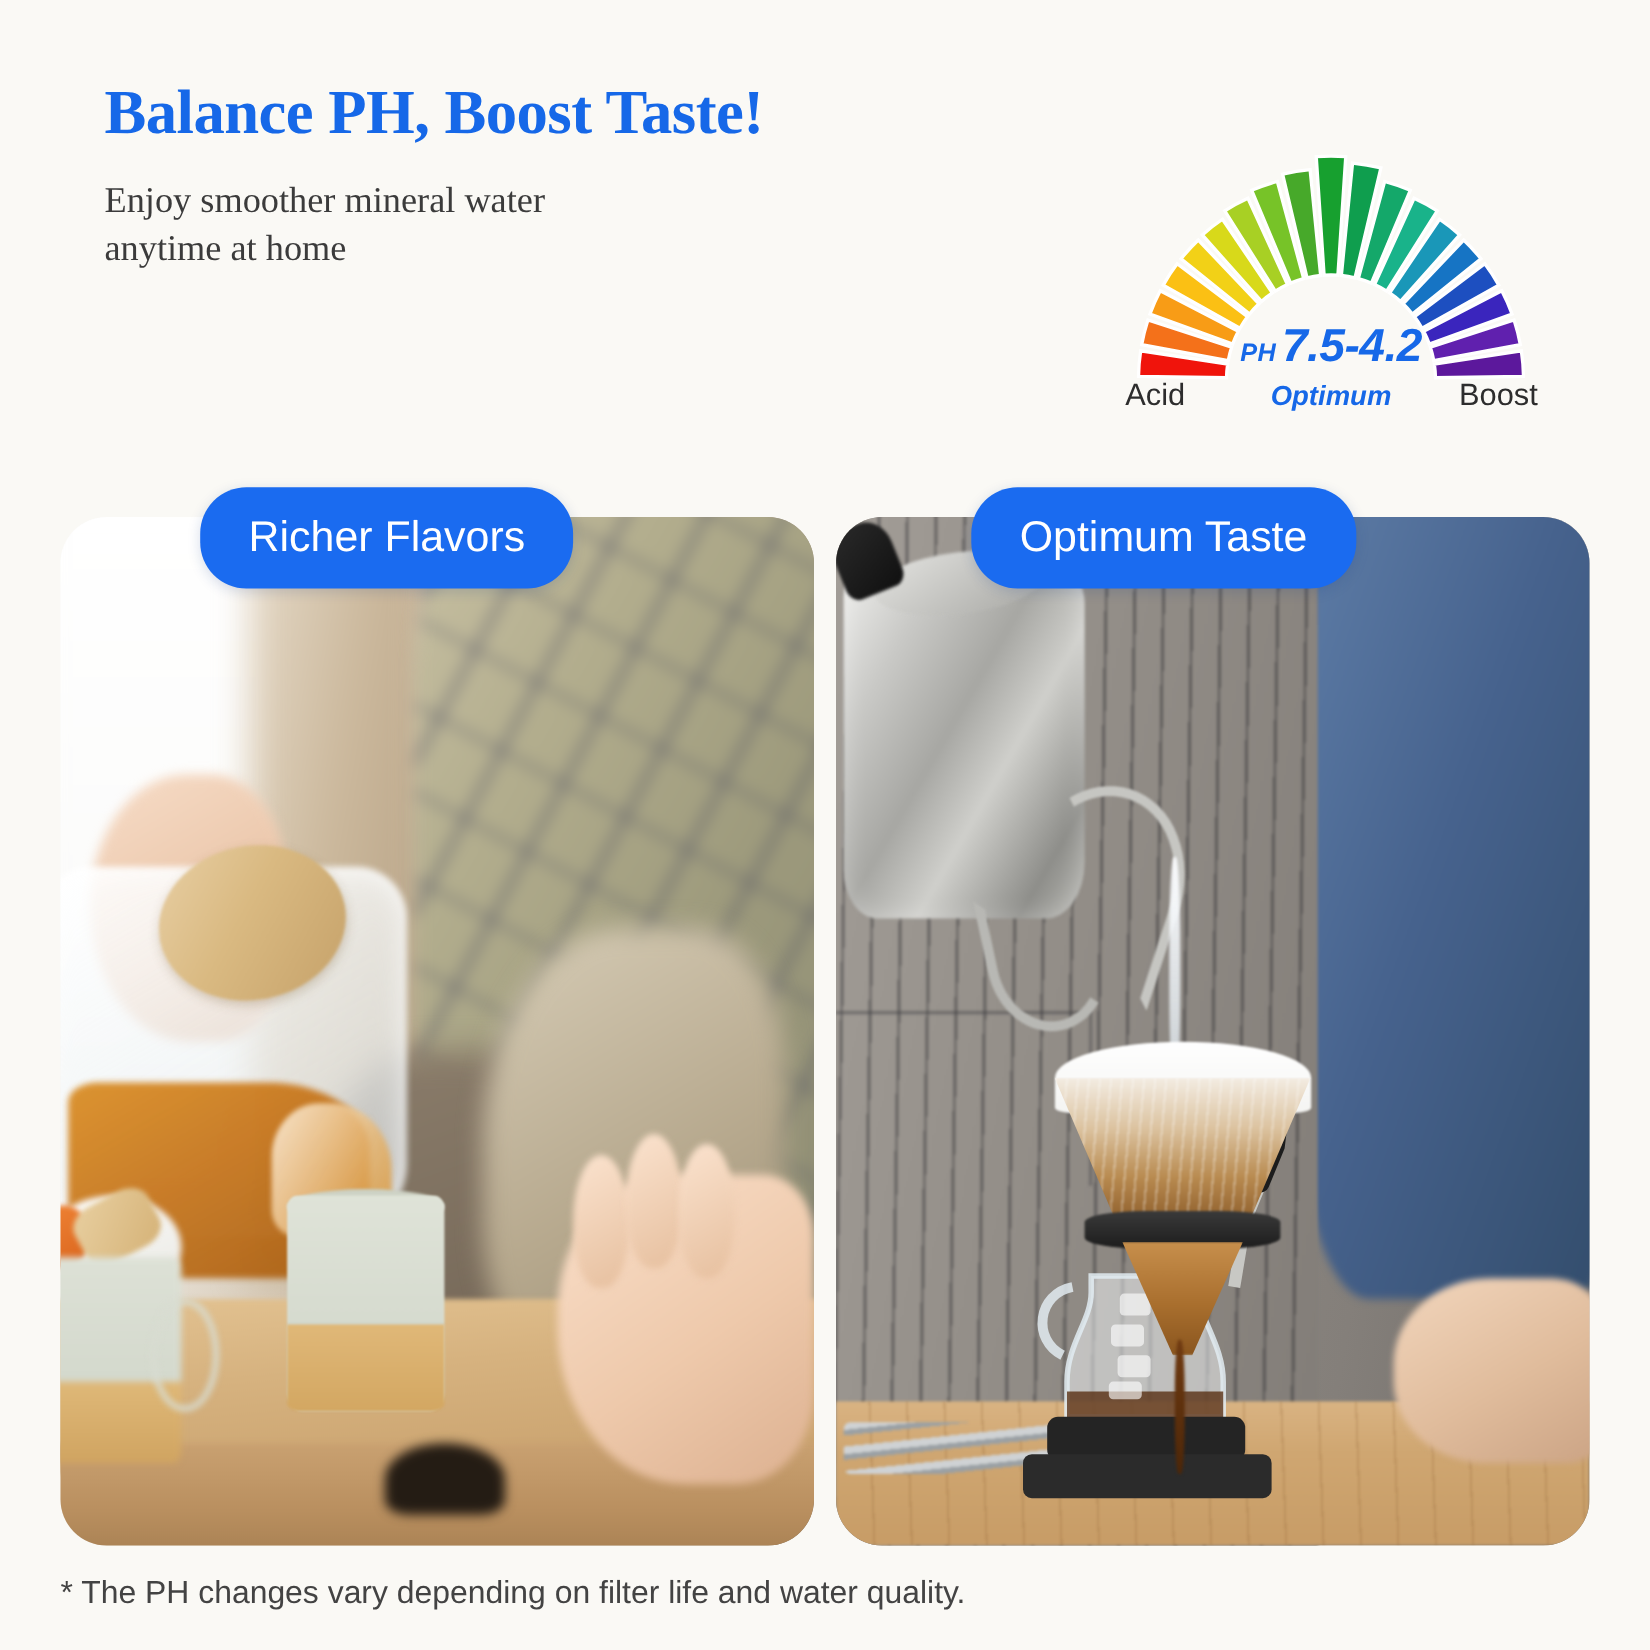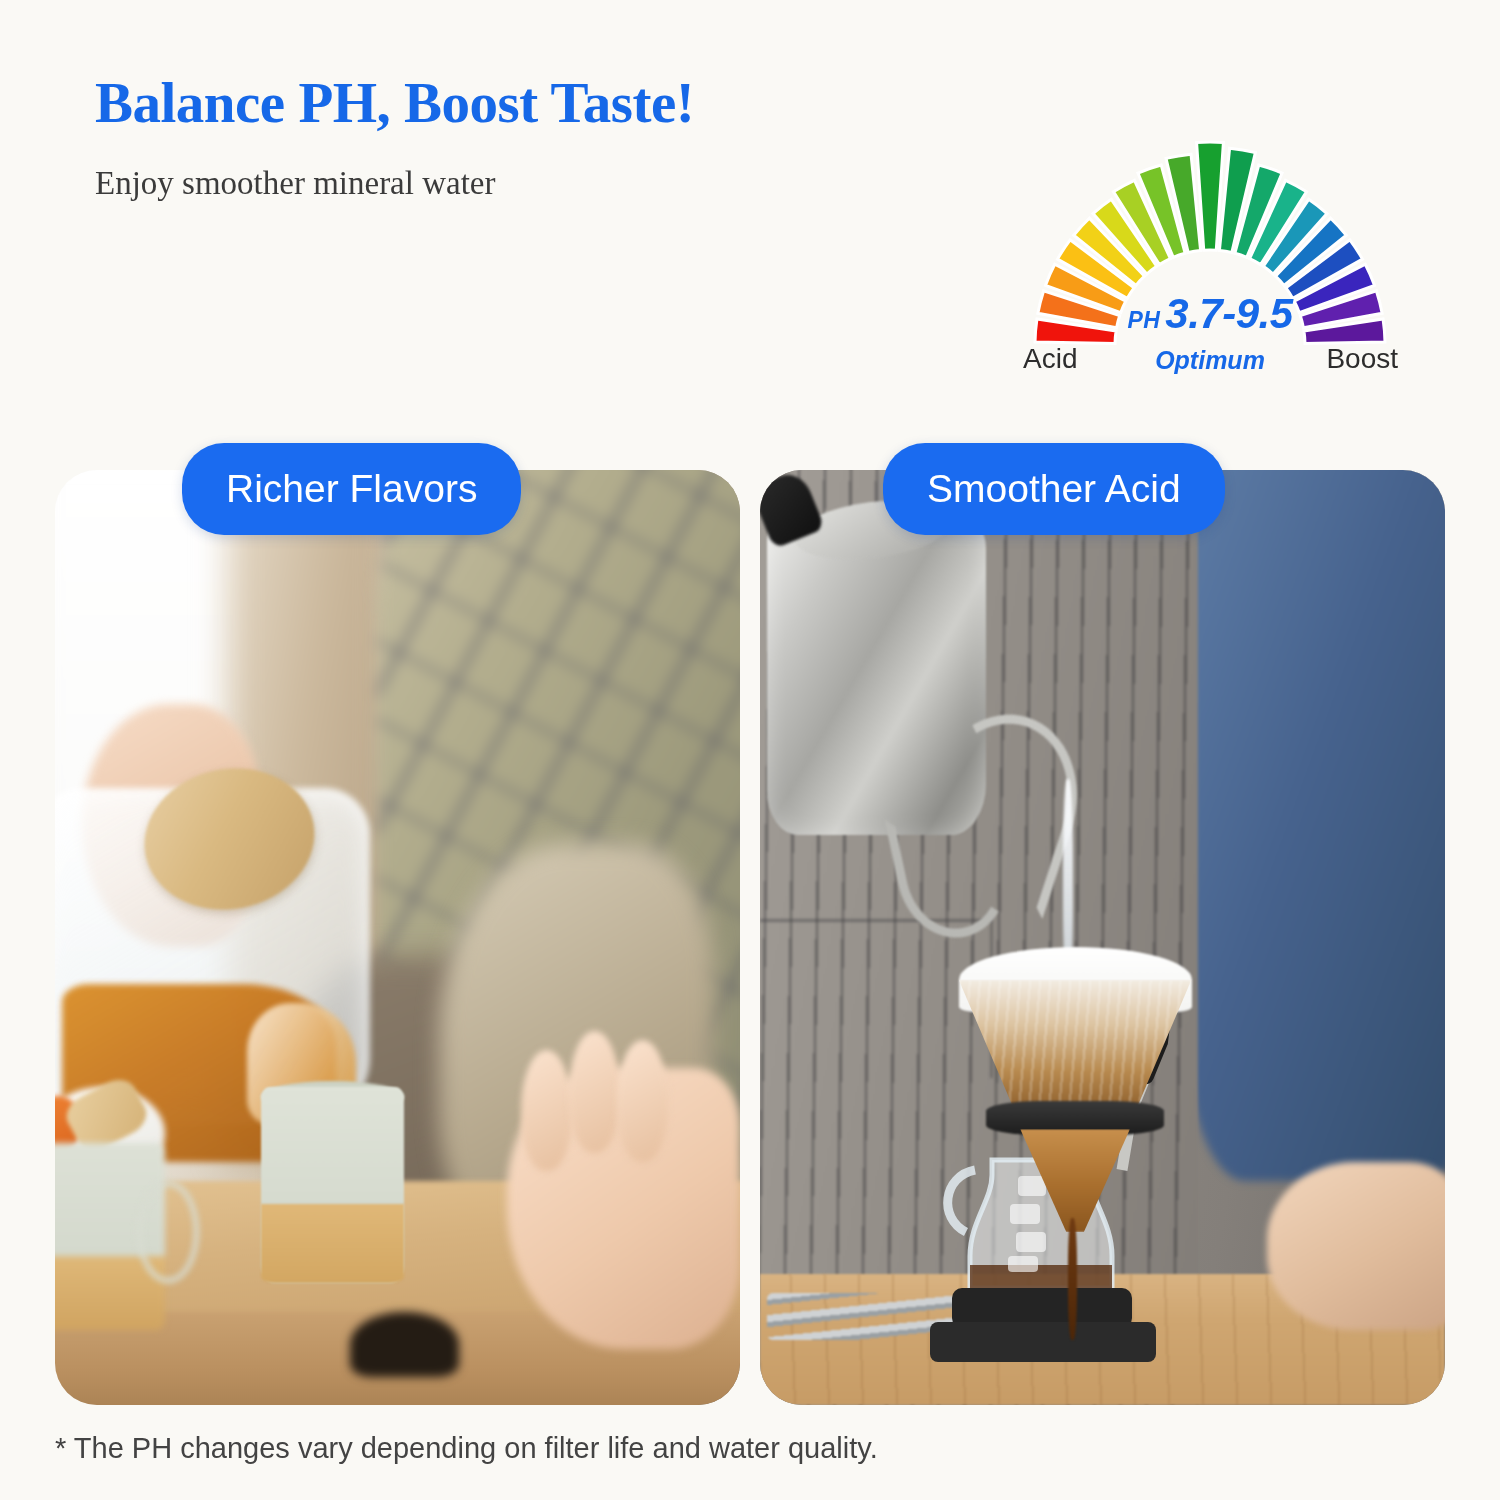--- a/index.html
+++ b/index.html
@@ -382,20 +382,21 @@
     font-size:29px; color:#434343;
   }
 </style>
 </head>
 <body>
 
 <div class="header">
   <div class="headline">Balance PH, Boost Taste!</div>
   <div class="subline">
     <div>Enjoy smoother mineral water</div>
+    <div>anytime at home</div>
   </div>
 </div>
 
 <div class="gauge-wrap">
   <svg class="gauge-svg" width="420" height="300" viewBox="0 0 420 300">
     <g id="gauge-segments">
         <path d="M 115.01305826884845 248.42491252216874 L 35.024054705773466 247.09852306715294 A 175 175 0 0 1 36.93293112849233 224.06181054458858 L 116.04930546975297 235.9192685813481 A 95 95 0 0 0 115.01305826884845 248.42491252216874 Z" fill="#f0140c" stroke="#ffffff" stroke-width="3"></path>
         <path d="M 116.56780722589288 232.81205790613416 L 37.88806594243425 218.33800140603662 A 175 175 0 0 1 43.562626037848446 195.9296703488603 L 119.64828270626059 220.64753533223845 A 95 95 0 0 0 116.56780722589288 232.81205790613416 Z" fill="#f4711a" stroke="#ffffff" stroke-width="3"></path>
         <path d="M 120.6711428422661 217.66804554479933 L 45.44684207785858 190.44113652989347 A 175 175 0 0 1 54.73229863903941 169.27242779518542 L 125.71181926119282 206.17646080310067 A 95 95 0 0 0 120.6711428422661 217.66804554479933 Z" fill="#f89c16" stroke="#ffffff" stroke-width="3"></path>
         <path d="M 127.21113681895109 203.40596461788738 L 57.49419940333095 164.16888219084518 A 175 175 0 0 1 70.13726938066813 144.81722297018297 L 134.07451766379126 192.90077818381363 A 95 95 0 0 0 127.21113681895109 203.40596461788738 Z" fill="#fbc014" stroke="#ffffff" stroke-width="3"></path>
@@ -412,21 +413,21 @@
         <path d="M 275.49173469843925 181.18261348910985 L 330.6426691813355 123.23113011151815 A 175 175 0 0 1 346.29848258387096 140.2378770006054 L 283.99060483124424 190.41484751461437 A 95 95 0 0 0 275.49173469843925 181.18261348910985 Z" fill="#1674c4" stroke="#ffffff" stroke-width="3"></path>
         <path d="M 285.92548233620874 192.90077818381363 L 349.86273061933196 144.81722297018302 A 175 175 0 0 1 362.5058005966691 164.16888219084518 L 292.7888631810489 203.40596461788738 A 95 95 0 0 0 285.92548233620874 192.90077818381363 Z" fill="#1d4fc0" stroke="#ffffff" stroke-width="3"></path>
         <path d="M 294.28818073880717 206.1764608031006 L 365.2677013609606 169.2724277951853 A 175 175 0 0 1 374.5531579221414 190.44113652989344 L 299.3288571577339 217.6680455447993 A 95 95 0 0 0 294.28818073880717 206.1764608031006 Z" fill="#3a25bd" stroke="#ffffff" stroke-width="3"></path>
         <path d="M 300.3517172937394 220.64753533223842 L 376.4373739621515 195.9296703488602 A 175 175 0 0 1 382.1119340575658 218.3380014060367 L 303.43219277410714 232.8120579061342 A 95 95 0 0 0 300.3517172937394 220.64753533223842 Z" fill="#6020ae" stroke="#ffffff" stroke-width="3"></path>
         <path d="M 303.950694530247 235.9192685813481 L 383.0670688715077 224.06181054458858 A 175 175 0 0 1 384.97594529422656 247.09852306715297 L 304.98694173115155 248.42491252216877 A 95 95 0 0 0 303.950694530247 235.9192685813481 Z" fill="#5c189c" stroke="#ffffff" stroke-width="3"></path>
       </g>
   </svg>
   <div class="gauge-center-text">
     <span class="gauge-phrow">
       <span class="gauge-ph">PH</span>
-      <span class="gauge-range">3.7-9.5</span>
+      <span class="gauge-range">7.5-4.2</span>
     </span>
     <span class="gauge-optimum">Optimum</span>
   </div>
   <div class="gauge-acid">Acid</div>
   <div class="gauge-base">Boost</div>
 </div>
 
 <div class="panels">
 
   <div class="panel left">
@@ -501,15 +502,15 @@
       <div class="r-cone"></div>
       <div class="r-cone-rib"></div>
       <div class="r-collar"></div>
       <div class="r-drip-cone"></div>
       <div class="r-drip"></div>
     </div>
   </div>
 </div>
 
 <div class="badge b1">Richer Flavors</div>
-<div class="badge b2">Smoother Acid</div>
+<div class="badge b2">Optimum Taste</div>
 
 <div class="footnote">* The PH changes vary depending on filter life and water quality.</div>
 
 </body></html>

